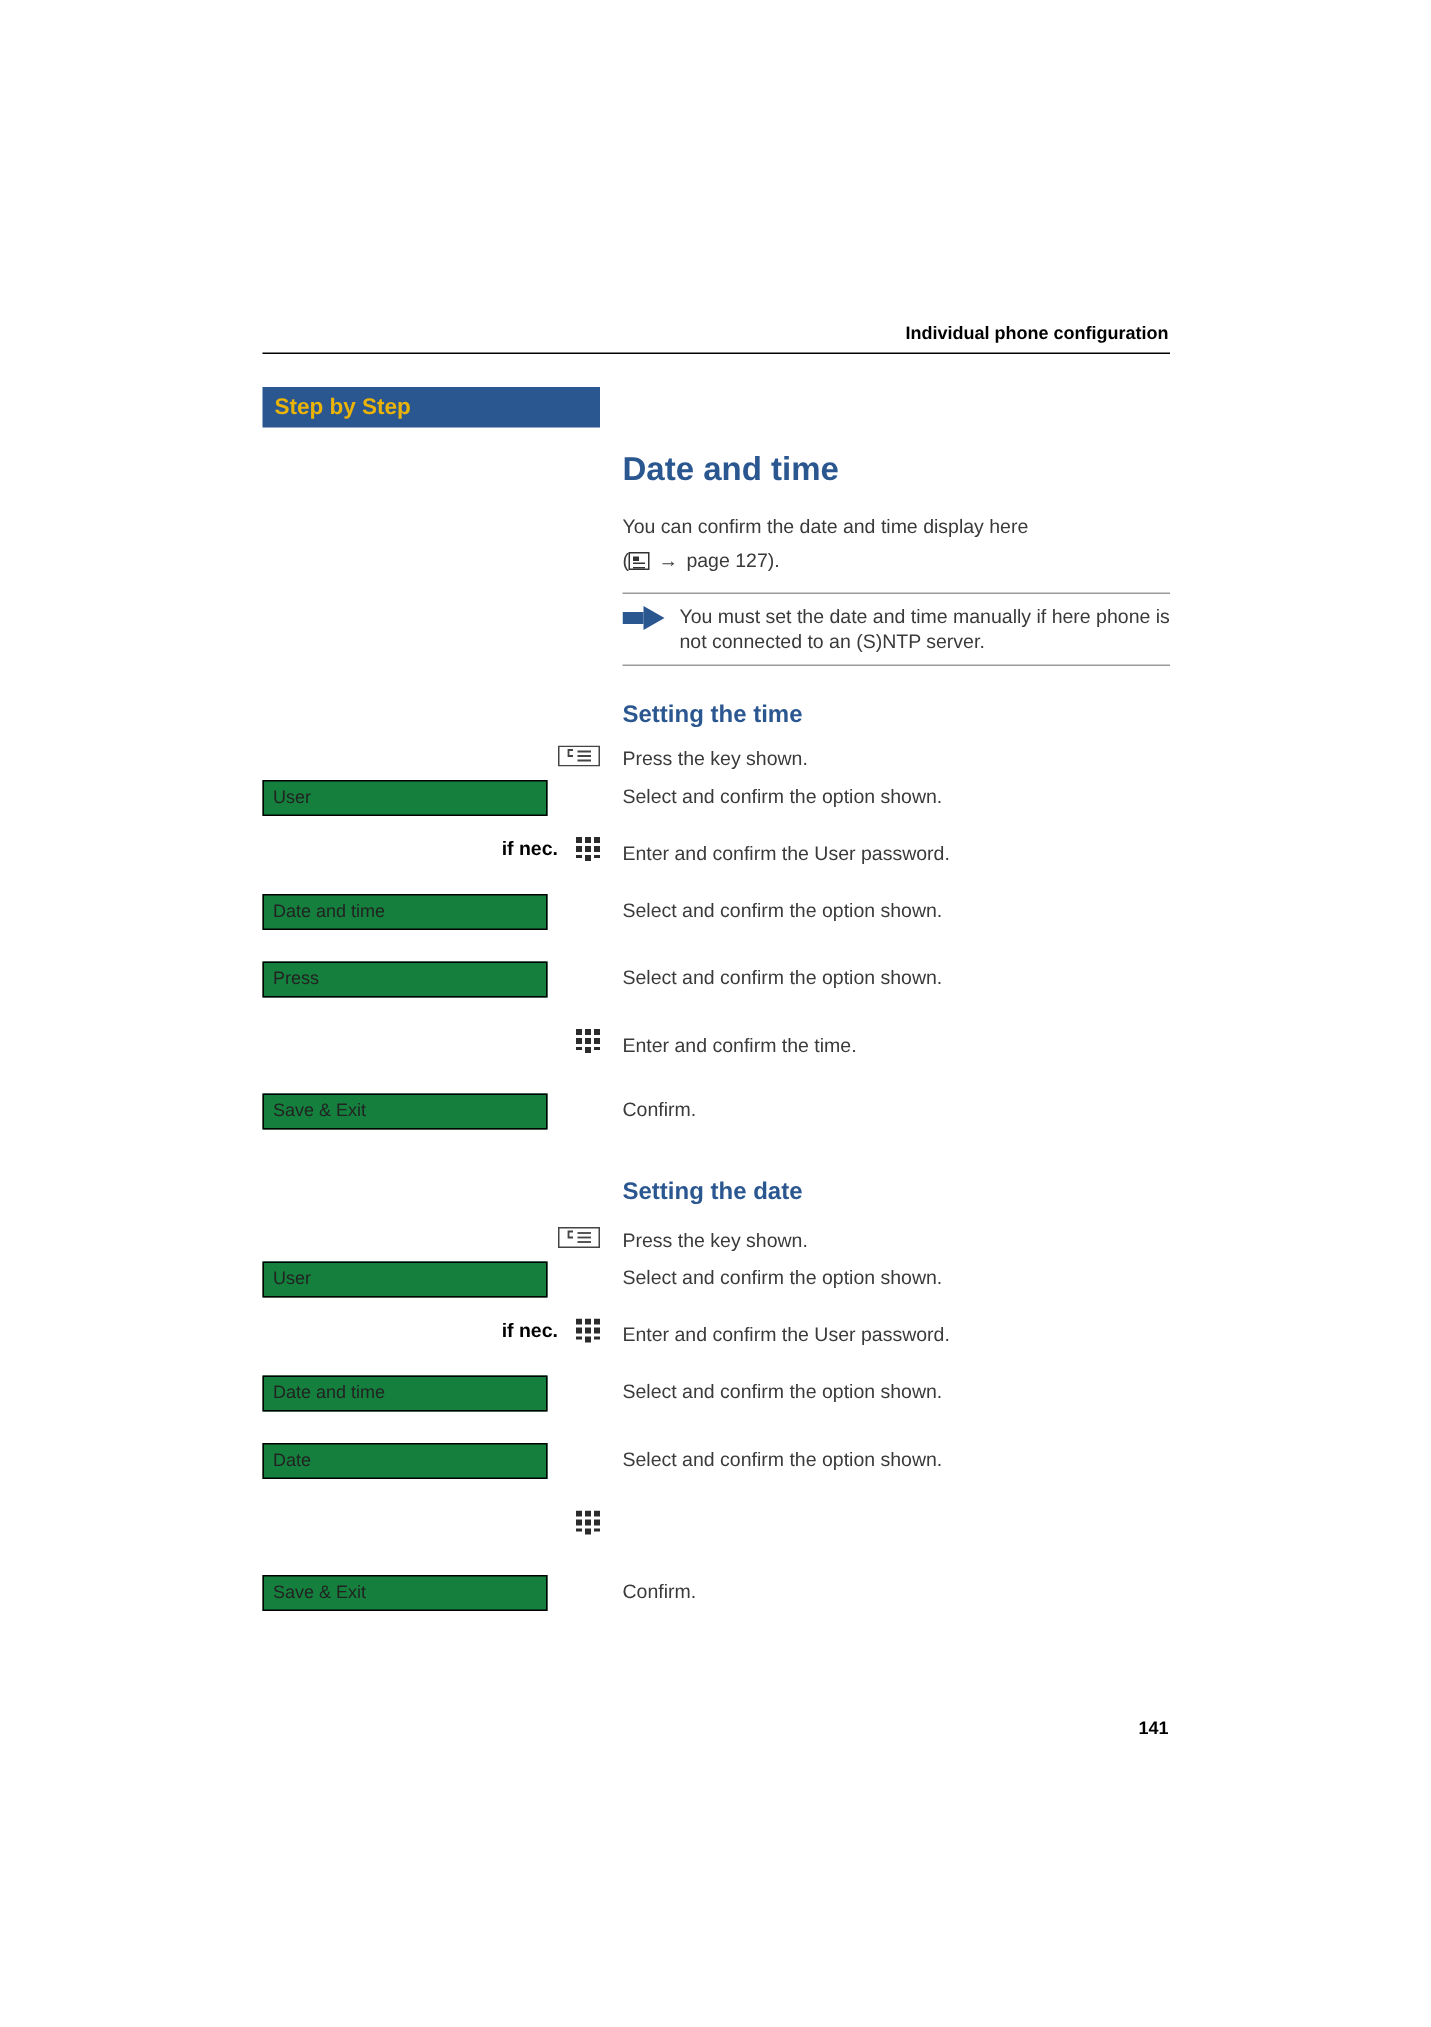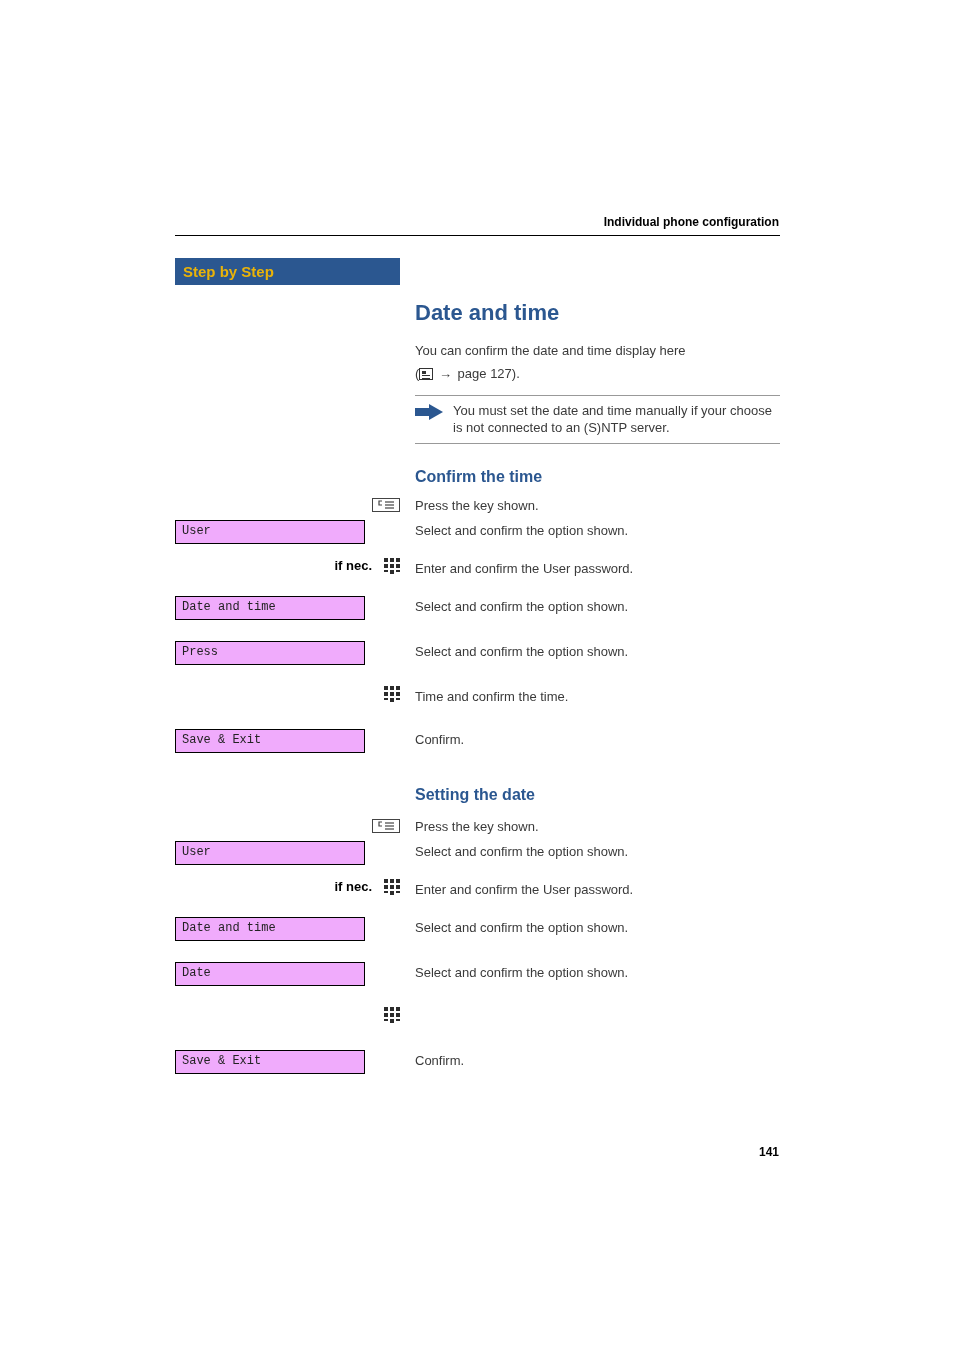--- a/index.html
+++ b/index.html
@@ -12,21 +12,21 @@
     .content { position: absolute; left: 415px; top: 258px; width: 365px; }
     .h1 { color: #2b5790; font-size: 22px; font-weight: bold; margin-top: 42px; margin-bottom: 16px; }
     .h2 { color: #2b5790; font-size: 16px; font-weight: bold; margin-top: 24px; margin-bottom: 12px; }
     .para { font-size: 13px; color: #3a3a3a; margin-bottom: 6px; line-height: 1.35; }
     .ref-line { font-size: 13px; color: #3a3a3a; margin-bottom: 14px; }
     .note-box { border-top: 1px solid #999; border-bottom: 1px solid #999; padding: 6px 0 6px 0; display: flex; gap: 8px; margin-bottom: 18px; }
     .note-text { font-size: 13px; color: #3a3a3a; line-height: 1.35; flex: 1; }
     .note-arrow { width: 30px; flex: 0 0 30px; }
     .step-line { font-size: 13px; color: #3a3a3a; line-height: 1.4; margin-bottom: 0; }
     .left-item { position: absolute; left: 175px; width: 225px; text-align: right; }
-    .menu-box { border: 1px solid #000; background: #f0abfc; font-family: Liberation Mono, monospace; font-size: 12px; color: #222; padding: 3px 12px 5px 6px; width: 190px; text-align: left; position: absolute; left: 175px; }
+    .menu-box { border: 1px solid #000; background: #15803d; font-family: Liberation Sans, sans-serif; font-size: 12px; color: #222; padding: 3px 12px 5px 6px; width: 190px; text-align: left; position: absolute; left: 175px; }
     .ifnec { font-size: 13px; font-weight: bold; color: #000; position: absolute; right: 28px; }
     .keypad-icon { display: inline-block; vertical-align: middle; }
     .menu-key-icon { display: inline-block; vertical-align: middle; }
     .doc-icon { display: inline-block; width: 14px; height: 12px; border: 1px solid #333; position: relative; vertical-align: middle; }
     .doc-icon::before { content: ""; position: absolute; left: 2px; top: 2px; width: 4px; height: 3px; background: #333; }
     .doc-icon::after { content: ""; position: absolute; left: 2px; top: 6px; right: 2px; border-top: 1px solid #333; border-bottom: 1px solid #333; height: 2px; }
     .arrow-mark { font-family: Arial; font-size: 13px; margin: 0 2px; }
     .page-num { position: absolute; right: 175px; top: 1145px; font-size: 12px; font-weight: bold; color: #000; }
     
   </style>
@@ -51,24 +51,24 @@
       <span>page 127).</span>
     </div>
 
     <div class="note-box">
       <div class="note-arrow">
         <svg width="30" height="20" viewBox="0 0 30 20">
           <rect x="0" y="6" width="14" height="8" fill="#2b5790"></rect>
           <polygon points="14,2 28,10 14,18" fill="#2b5790"></polygon>
         </svg>
       </div>
-      <div class="note-text">You must set the date and time manually if your choose is not connected to an (S)NTP server.</div>
-    </div>
-
-    <div class="h2">Confirm the time</div>
+      <div class="note-text">You must set the date and time manually if here phone is not connected to an (S)NTP server.</div>
+    </div>
+
+    <div class="h2">Setting the time</div>
   </div>
 
   <div class="left-item" style="top:497px;">
     <span class="menu-key-icon">
       <svg width="28" height="14" viewBox="0 0 28 14">
           <rect x="0.5" y="0.5" width="27" height="13" fill="none" stroke="#444" stroke-width="1"></rect>
           <polyline points="10,3 7,3 7,7 10,7" fill="none" stroke="#444" stroke-width="1.2"></polyline>
           <line x1="13" y1="4" x2="22" y2="4" stroke="#444" stroke-width="1.2"></line>
           <line x1="13" y1="7" x2="22" y2="7" stroke="#444" stroke-width="1.2"></line>
           <line x1="13" y1="10" x2="22" y2="10" stroke="#444" stroke-width="1.2"></line>
@@ -127,21 +127,21 @@
             <rect x="6" y="6" width="4" height="4"></rect>
             <rect x="12" y="6" width="4" height="4"></rect>
             <rect x="0" y="12" width="4" height="2"></rect>
             <rect x="6" y="12" width="4" height="4"></rect>
             <rect x="12" y="12" width="4" height="2"></rect>
           </g>
         </svg>
     </span>
   </div>
   <div style="position:absolute; left:415px; top:688px; width:365px;">
-      <div class="step-line">Time and confirm the time.</div>
+      <div class="step-line">Enter and confirm the time.</div>
     </div>
 
   <div class="menu-box" style="top:729px;">Save &amp; Exit</div>
   <div style="position:absolute; left:415px; top:731px; width:365px;">
       <div class="step-line">Confirm.</div>
     </div>
 
   <div style="position:absolute; left:415px; top:786px;">
     <div class="h2" style="margin-top:0;">Setting the date</div>
   </div>

